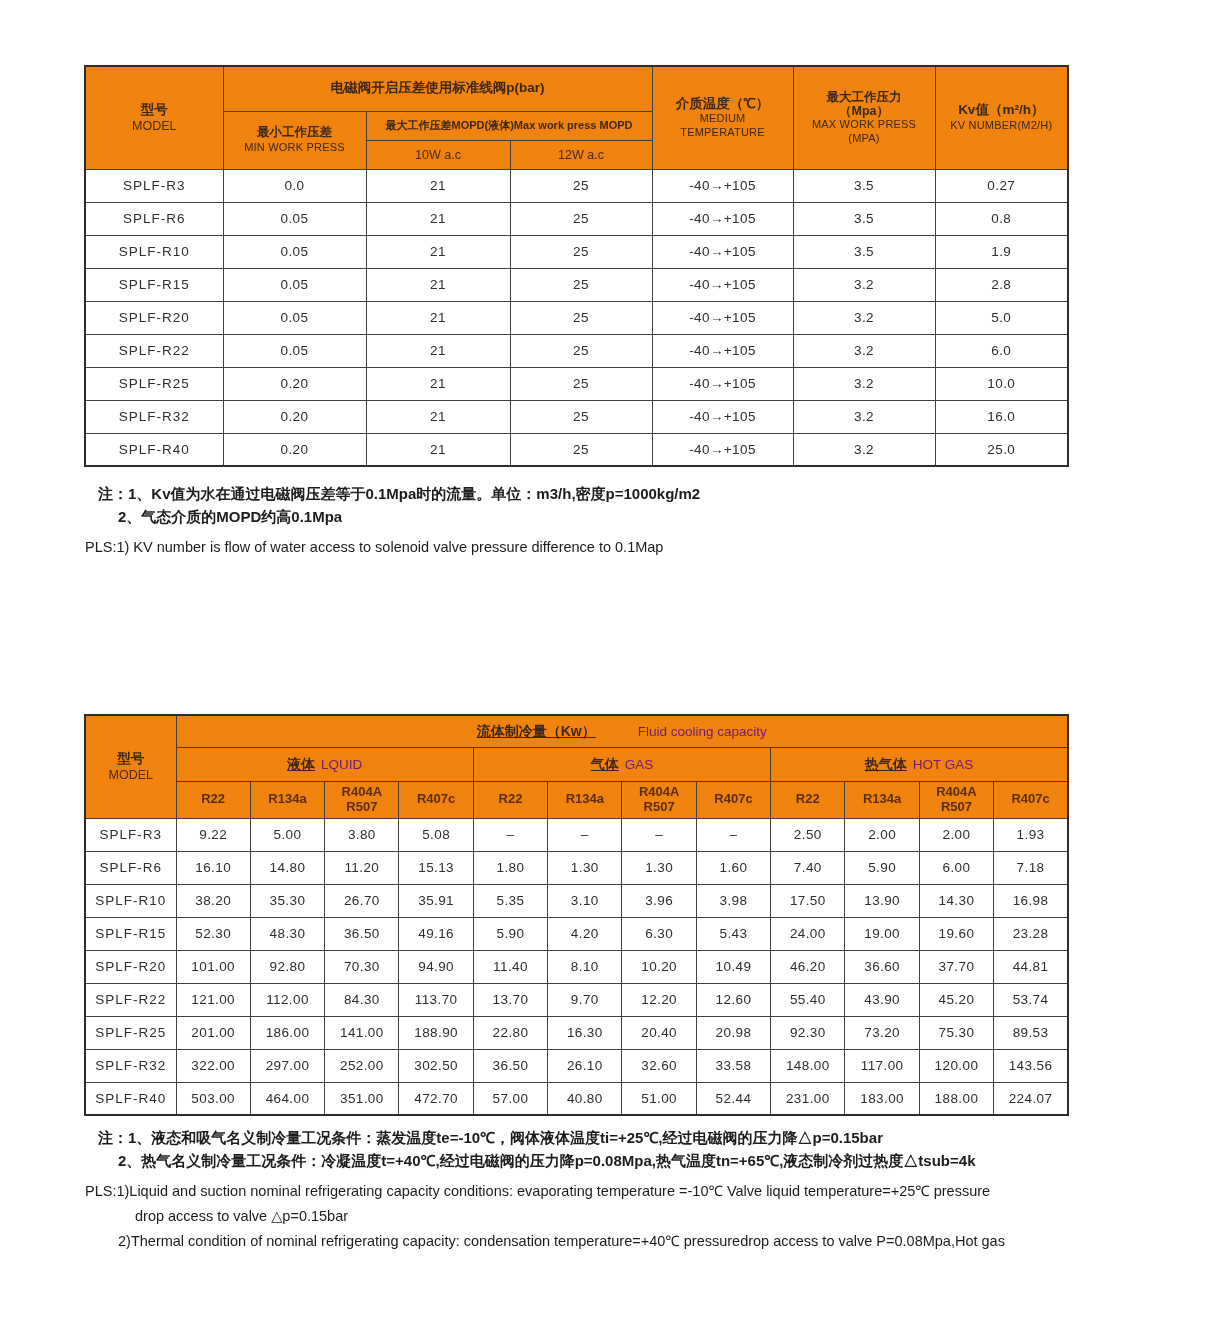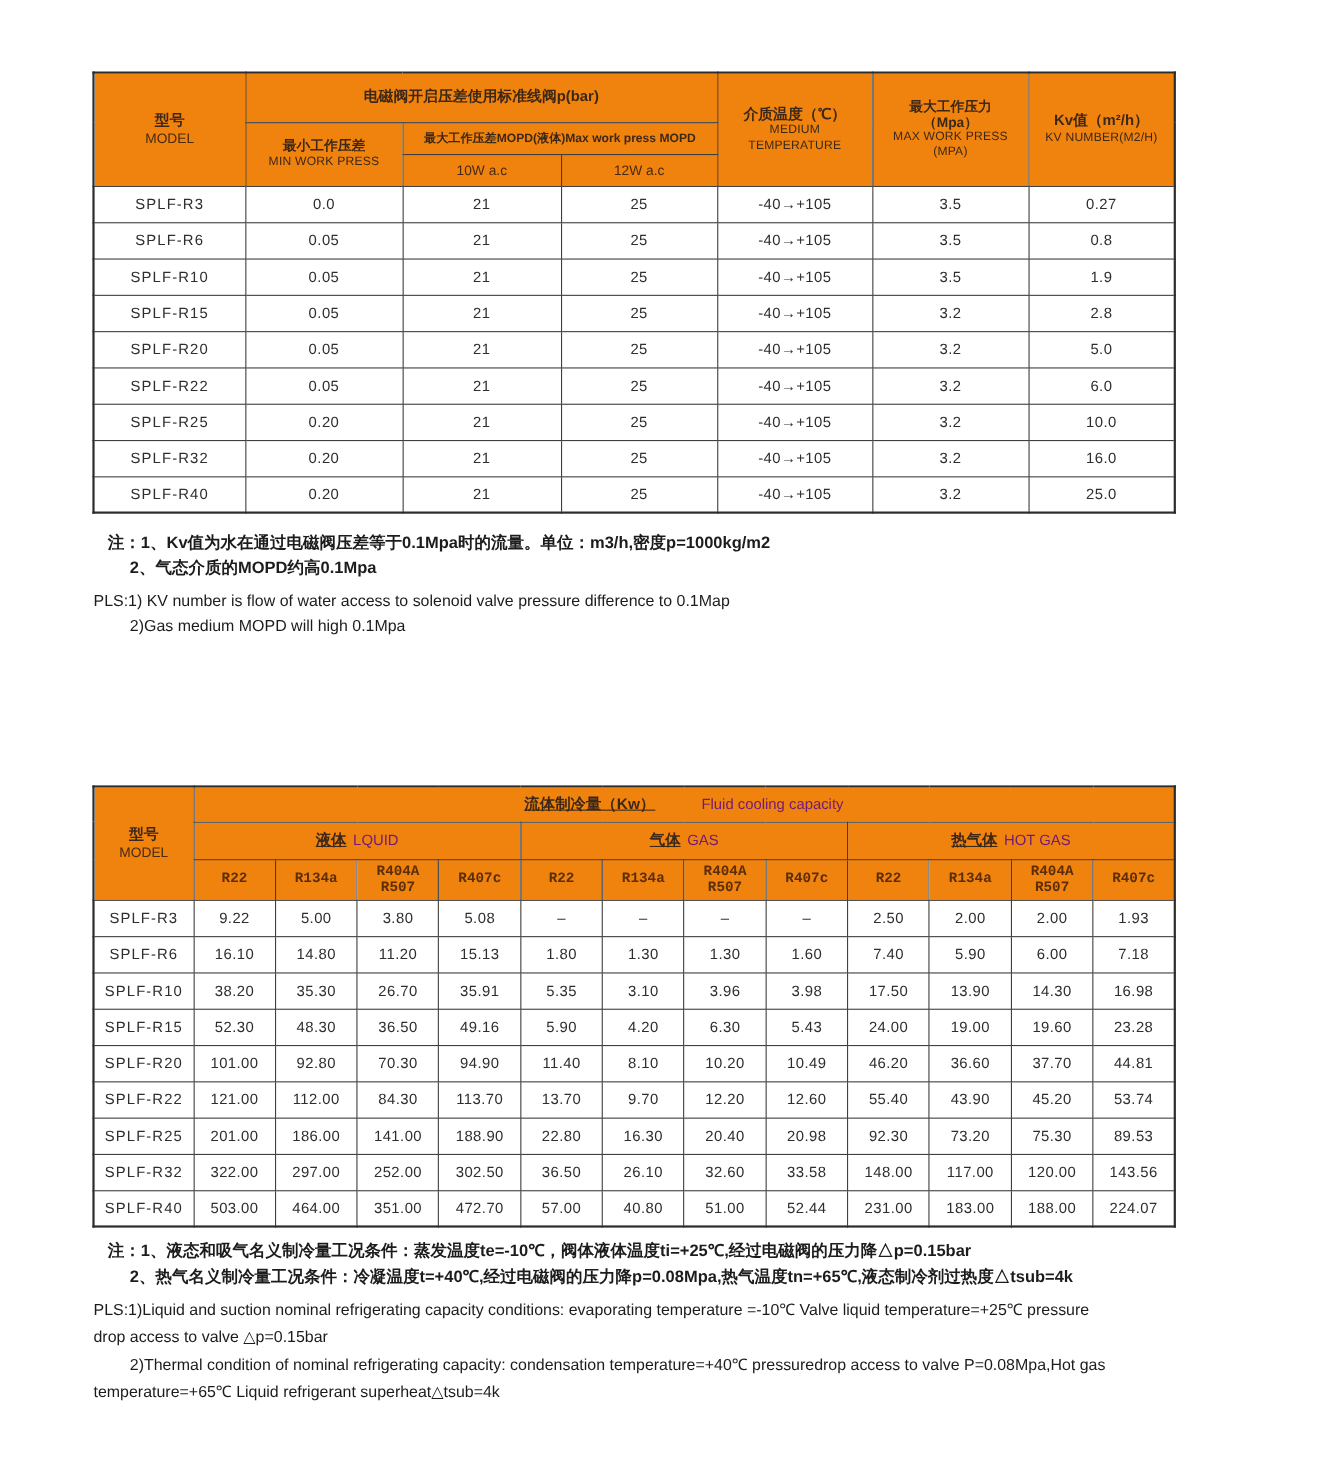--- a/index.html
+++ b/index.html
@@ -26,21 +26,21 @@
   }
   
   td.hc{background:#F0830D;color:#3D2817;}
   .cn{font-size:13.5px;font-weight:bold;line-height:1.25;}
   .cn14{font-size:14px;font-weight:bold;text-decoration:underline;}
   .en{font-size:11px;line-height:1.25;letter-spacing:0.2px;}
   .en12{font-size:12.5px;color:#4A2A10;}
   .en14{font-size:13.5px;color:#701a75;}
   .mopd{font-size:11px;font-weight:bold;color:#3D2817;}
   .tight{line-height:1.12;font-size:12.5px;font-weight:bold;}
-  .sub{color:#5C2E08;font-family:Liberation Mono, monospace;}
+  .sub{color:#5C2E08;}
   .sub div{font-size:13px;line-height:1.12;font-weight:bold;color:#5C2E08;}
   .gap{display:inline-block;width:42px;}
   .sp6{display:inline-block;width:6px;}
   
   .t1{left:84px;top:65px;width:985px;}
   .t1 tr.hr1{height:45px;}
   .t1 tr.hr2{height:29px;}
   .t1 tr.hr3{height:29px;}
   .t1 tr.br{height:33px;}
   .t2{left:84px;top:714px;width:985px;}
@@ -51,21 +51,21 @@
   
   td.mc{font-size:13.5px;letter-spacing:1px;color:#2e2e2e;}
   td.vc{font-size:13.5px;letter-spacing:0.4px;color:#2e2e2e;}
   
   .notes{position:absolute;color:#1c1c1c;}
   .notes div{white-space:nowrap;}
   .ncn{font-size:15px;font-weight:bold;line-height:23px;}
   .nen{font-size:14.5px;line-height:23px;}
   .ind-a{margin-left:13px;}
   .ind-b{margin-left:33px;}
-  .ind-c{}
+  .ind-c{margin-left:50px;}
   .mt8{margin-top:8px;}
   .mt2{margin-top:2px;}
   .notes1{left:85px;top:482px;}
   .notes2{left:85px;top:1126px;}
 </style>
 </head>
 <body>
 
 <div class="page">
 
@@ -203,21 +203,20 @@
       <td class="vc">3.2</td>
       <td class="vc">25.0</td>
     </tr>
   </tbody>
     </table>
 
   <div class="notes notes1">
     <div class="ncn ind-a">注：1、Kv值为水在通过电磁阀压差等于0.1Mpa时的流量。单位：m3/h,密度p=1000kg/m2</div>
     <div class="ncn ind-b">2、气态介质的MOPD约高0.1Mpa</div>
     <div class="nen mt8">PLS:1) KV number is flow of water access to solenoid valve pressure difference to 0.1Map</div>
-    <div class="nen ind-b">2)Gas medium MOPD will high 0.1Mpa</div>
   </div>
 
   <table class="tbl t2">
     <colgroup>
       <col style="width:91px">
         <col>
         <col>
         <col>
         <col>
         <col>
@@ -429,16 +428,15 @@
     </tr>
   </tbody>
     </table>
 
   <div class="notes notes2">
     <div class="ncn ind-a">注：1、液态和吸气名义制冷量工况条件：蒸发温度te=-10℃，阀体液体温度ti=+25℃,经过电磁阀的压力降△p=0.15bar</div>
     <div class="ncn ind-b">2、热气名义制冷量工况条件：冷凝温度t=+40℃,经过电磁阀的压力降p=0.08Mpa,热气温度tn=+65℃,液态制冷剂过热度△tsub=4k</div>
     <div class="nen mt8">PLS:1)Liquid and suction nominal refrigerating capacity conditions: evaporating temperature =-10℃ Valve liquid temperature=+25℃ pressure</div>
     <div class="nen ind-c mt2">drop access to valve △p=0.15bar</div>
     <div class="nen ind-b mt2">2)Thermal condition of nominal refrigerating capacity: condensation temperature=+40℃ pressuredrop access to valve P=0.08Mpa,Hot gas</div>
-    <div class="nen ind-c mt2">temperature=+65℃ Liquid refrigerant superheat△tsub=4k</div>
   </div>
 
 </div>
 
 </body></html>

